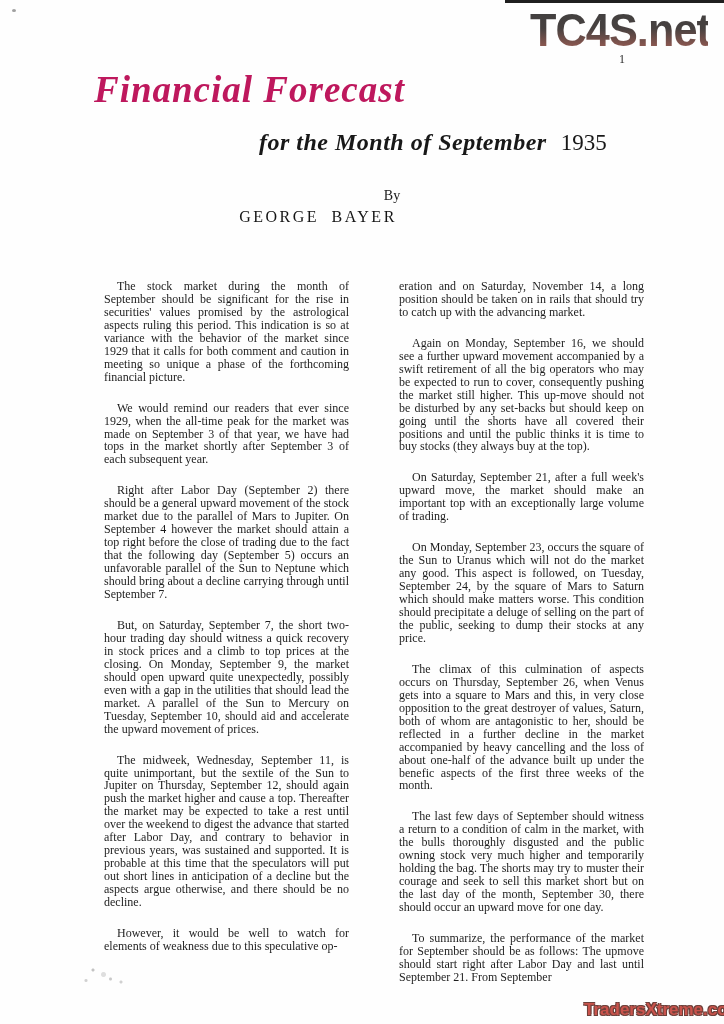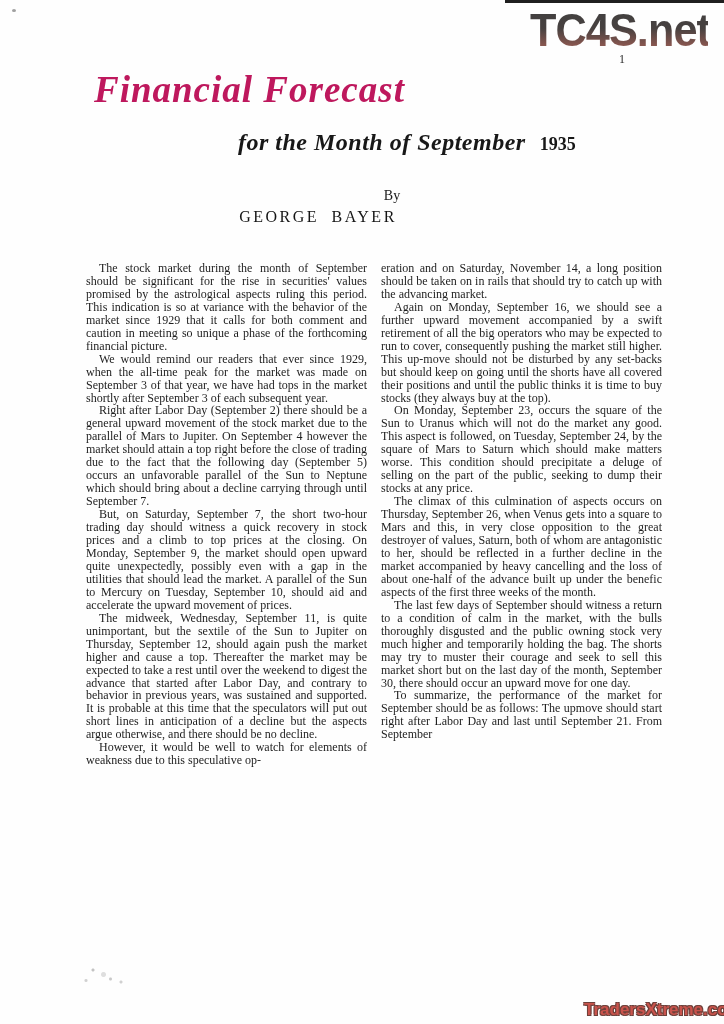--- a/index.html
+++ b/index.html
@@ -39,22 +39,22 @@
   .doc-title {
     position: absolute; top: 68px; left: 94px;
     font-style: italic; font-weight: 700; font-size: 37px;
     letter-spacing: 1px; color: #be185d;
     white-space: nowrap;
   }
   .doc-subtitle {
     position: absolute; top: 129px; left: 238px;
     font-size: 24px; color: #181818; white-space: nowrap;
   }
-  .doc-subtitle .sub-italic { font-style: italic; font-weight: 700; letter-spacing: 0.5px; }
-  .doc-subtitle .sub-year { font-style: normal; font-weight: 700; margin-left: 8px; font-size: 18px; }
+  .doc-subtitle .sub-italic { font-style: italic; font-weight: 700; letter-spacing: 0.5px; margin-left: 21px; }
+  .doc-subtitle .sub-year { font-style: normal; font-weight: 400; margin-left: 8px; font-size: 23px; }
 
   .byline {
     position: absolute; top: 188px; left: 0; width: 724px;
     padding-left: 20px; box-sizing: border-box;
     text-align: center; font-size: 14px; color: #1a1a1a; margin-left: 20px;
   }
   .author {
     position: absolute; top: 208px; left: 0; width: 612px;
     padding-left: 24px; box-sizing: border-box;
     text-align: center; font-size: 16px; letter-spacing: 2.5px;
@@ -66,21 +66,21 @@
     position: absolute; top: 262px; left: 86px; width: 576px;
     display: flex; gap: 14px;
   }
   .column {
     width: 281px;
     font-size: 12px; line-height: 12.95px;
     text-align: justify;
     hyphens: auto; -webkit-hyphens: auto;
     color: #1d1d1d;
   }
-  .column p { margin: 0; text-indent: 13px; }
+  .column p { margin: 18px; text-indent: 13px; }
   .column p.no-indent { text-indent: 0; }
 
   
   .wm-mid {
     position: absolute; top: 486px; left: 362px;
     transform: translateX(-50%);
     font-family: "DejaVu Serif", serif;
     font-weight: 700; font-size: 44px; letter-spacing: 0px;
     white-space: nowrap;
     filter: drop-shadow(3px 4px 2px rgba(110,110,110,0.75));
@@ -150,20 +150,21 @@
         <p>The stock market during the month of September should be significant for the rise in securities' values promised by the astrological aspects ruling this period.  This indication is so at variance with the behavior of the market since 1929 that it calls for both comment and caution in meeting so unique a phase of the forthcoming financial picture.</p>
         <p>We would remind our readers that ever since 1929, when the all-time peak for the market was made on September 3 of that year, we have had tops in the market shortly after September 3 of each subsequent year.</p>
         <p>Right after Labor Day (September 2) there should be a general upward movement of the stock market due to the parallel of Mars to Jupiter.  On September 4 however the market should attain a top right before the close of trading due to the fact that the following day (September 5) occurs an unfavorable parallel of the Sun to Neptune which should bring about a decline carrying through until September 7.</p>
         <p>But, on Saturday, September 7, the short two-hour trading day should witness a quick recovery in stock prices and a climb to top prices at the closing.  On Monday, September 9, the market should open upward quite unexpectedly, possibly even with a gap in the utilities that should lead the market.  A parallel of the Sun to Mercury on Tuesday, September 10, should aid and accelerate the upward movement of prices.</p>
         <p>The midweek, Wednesday, September 11, is quite unimportant, but the sextile of the Sun to Jupiter on Thursday, September 12, should again push the market higher and cause a top. Thereafter the market may be expected to take a rest until over the weekend to digest the advance that started after Labor Day, and contrary to behavior in previous years, was sustained and supported.  It is probable at this time that the speculators will put out short lines in anticipation of a decline but the aspects argue otherwise, and there should be no decline.</p>
         <p>However, it would be well to watch for elements of weakness due to this speculative op-</p>
       </div>
     <div class="column">
         <p class="no-indent">eration and on Saturday, November 14, a long position should be taken on in rails that should try to catch up with the advancing market.</p>
         <p>Again on Monday, September 16, we should see a further upward movement accompanied by a swift retirement of all the big operators who may be expected to run to cover, consequently pushing the market still higher.  This up-move should not be disturbed by any set-backs but should keep on going until the shorts have all covered their positions and until the public thinks it is time to buy stocks (they always buy at the top).</p>
+        <p>On Saturday, September 21, after a full week's upward move, the market should make an important top with an exceptionally large volume of trading.</p>
         <p>On Monday, September 23, occurs the square of the Sun to Uranus which will not do the market any good.  This aspect is followed, on Tuesday, September 24, by the square of Mars to Saturn which should make matters worse.  This condition should precipitate a deluge of selling on the part of the public, seeking to dump their stocks at any price.</p>
         <p>The climax of this culmination of aspects occurs on Thursday, September 26, when Venus gets into a square to Mars and this, in very close opposition to the great destroyer of values, Saturn, both of whom are antagonistic to her, should be reflected in a further decline in the market accompanied by heavy cancelling and the loss of about one-half of the advance built up under the benefic aspects of the first three weeks of the month.</p>
         <p>The last few days of September should witness a return to a condition of calm in the market, with the bulls thoroughly disgusted and the public owning stock very much higher and temporarily holding the bag.  The shorts may try to muster their courage and seek to sell this market short but on the last day of the month, September 30, there should occur an upward move for one day.</p>
         <p>To summarize, the performance of the market for September should be as follows: The upmove should start right after Labor Day and last until September 21.  From September</p>
       </div>
   </div>
 
 
   <div class="wm-bottom">TradersXtreme.com</div>
 

